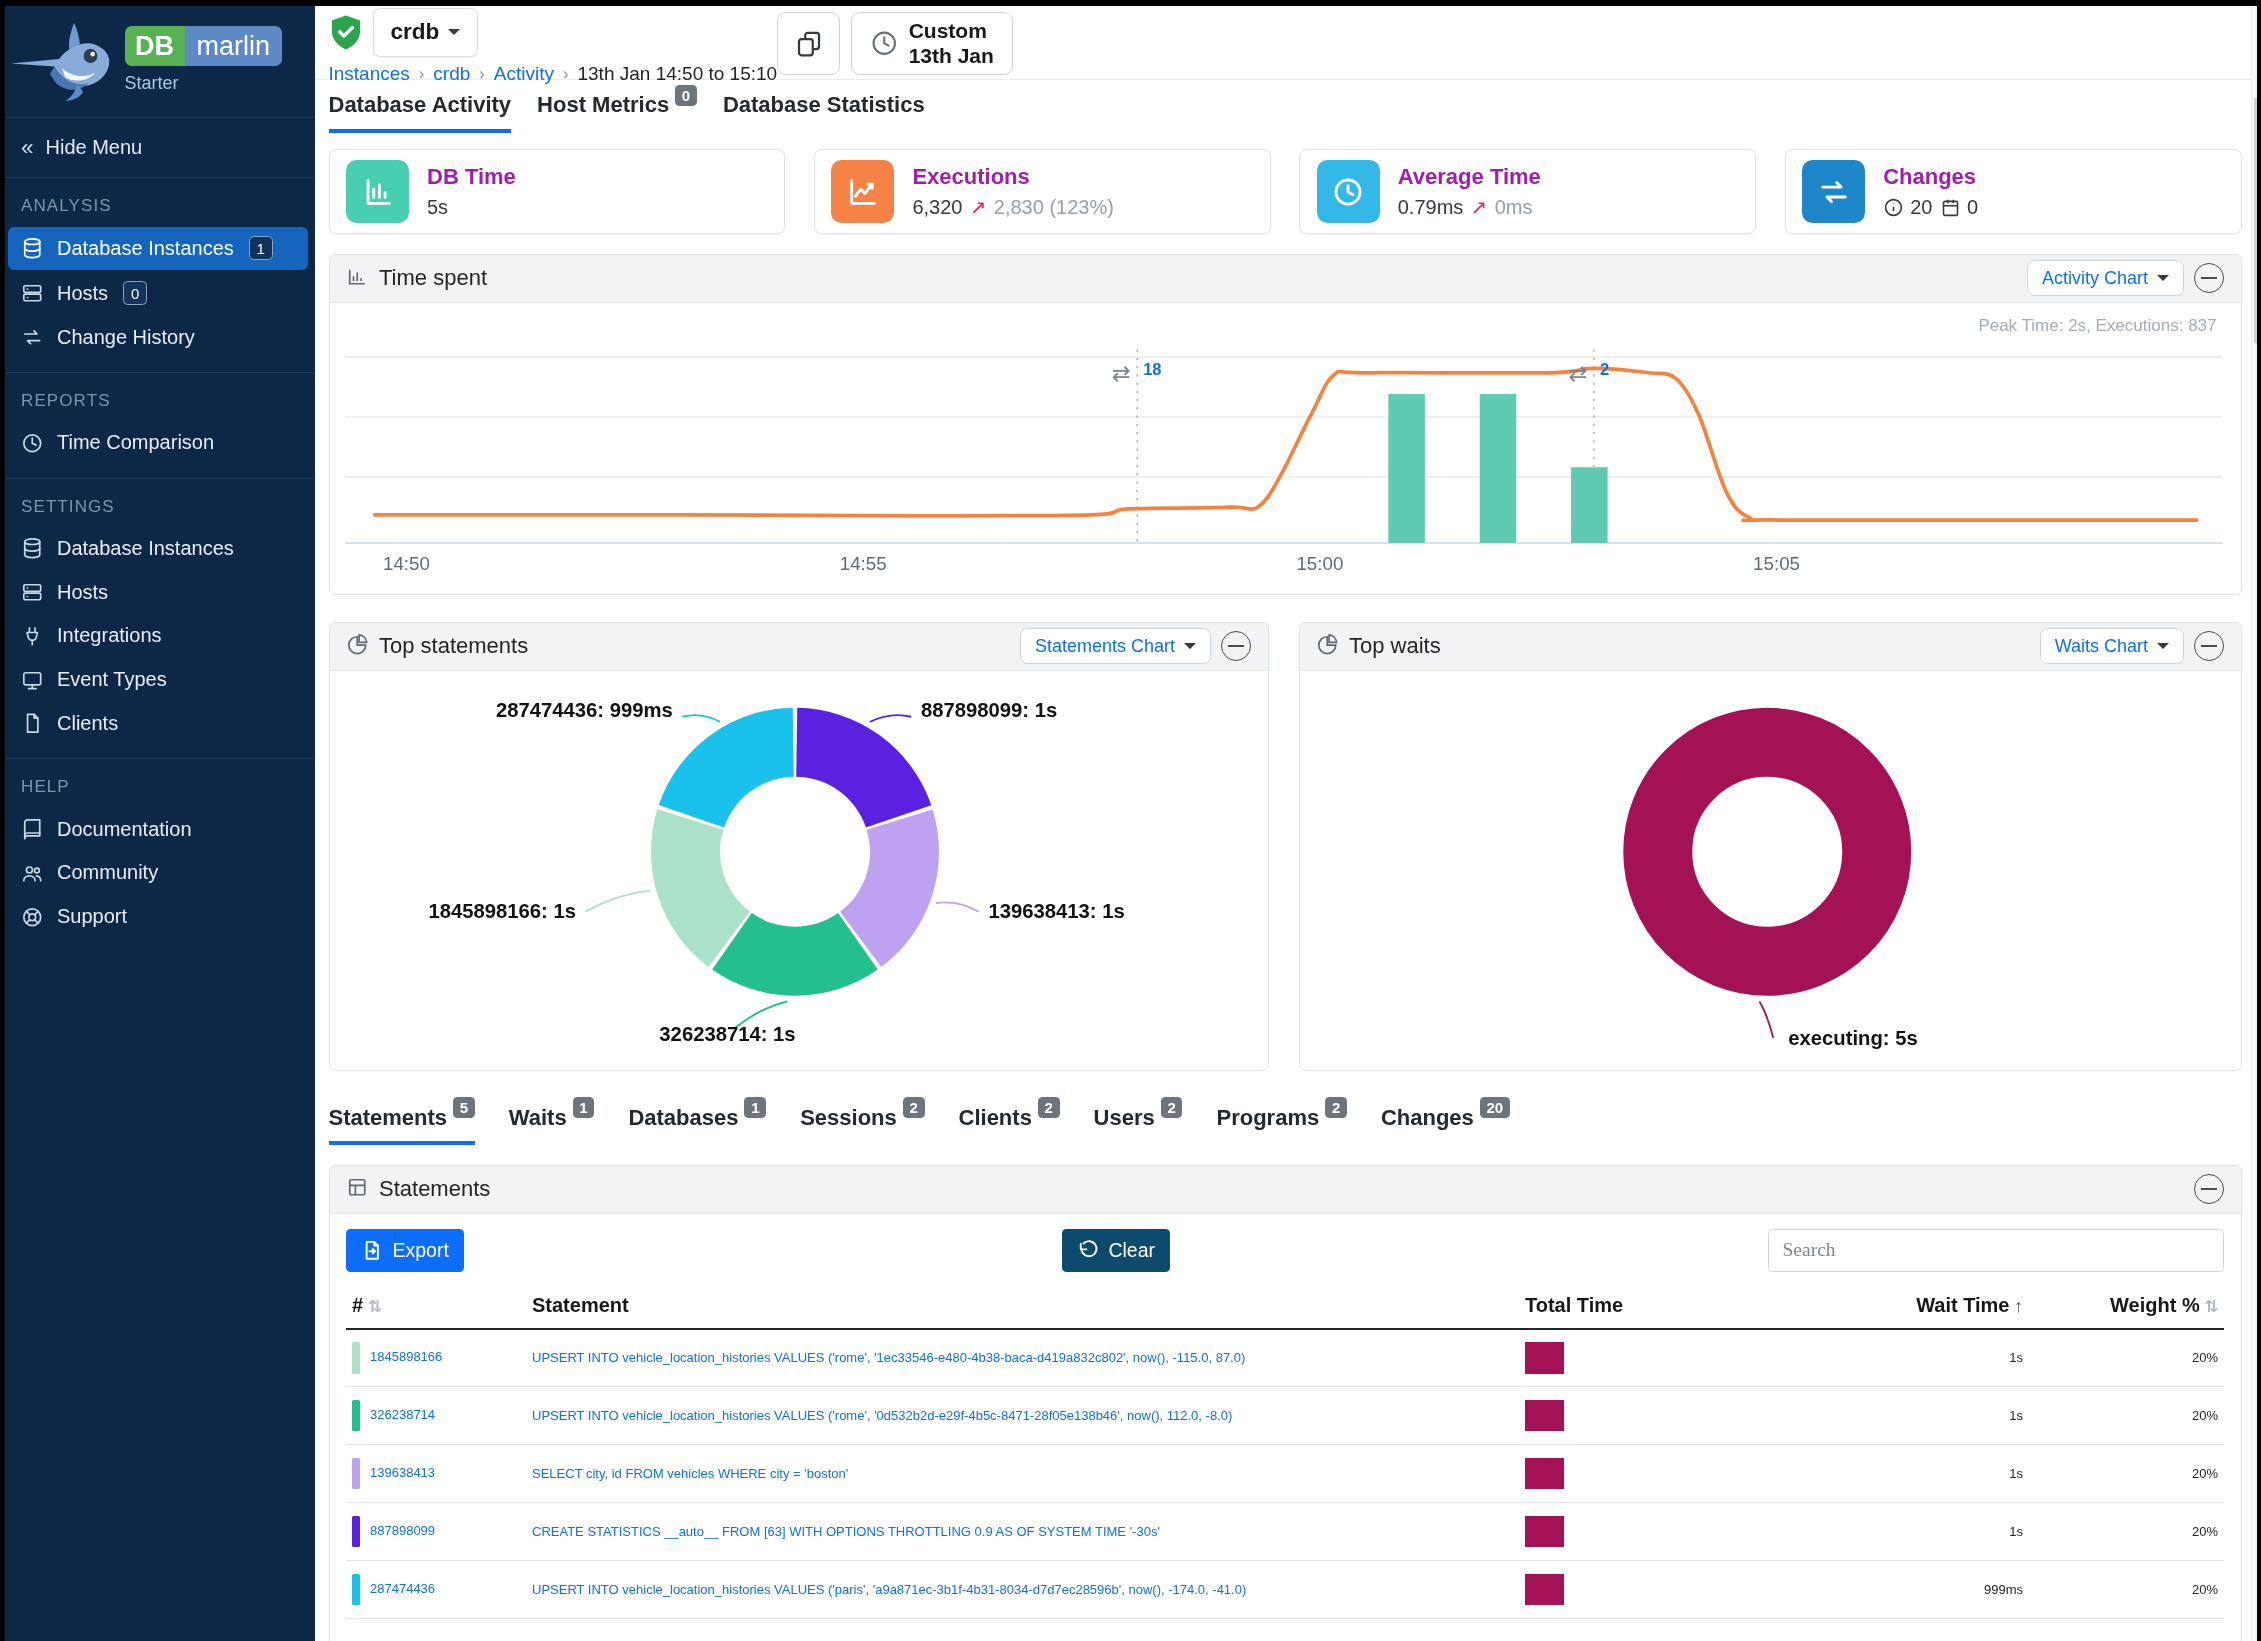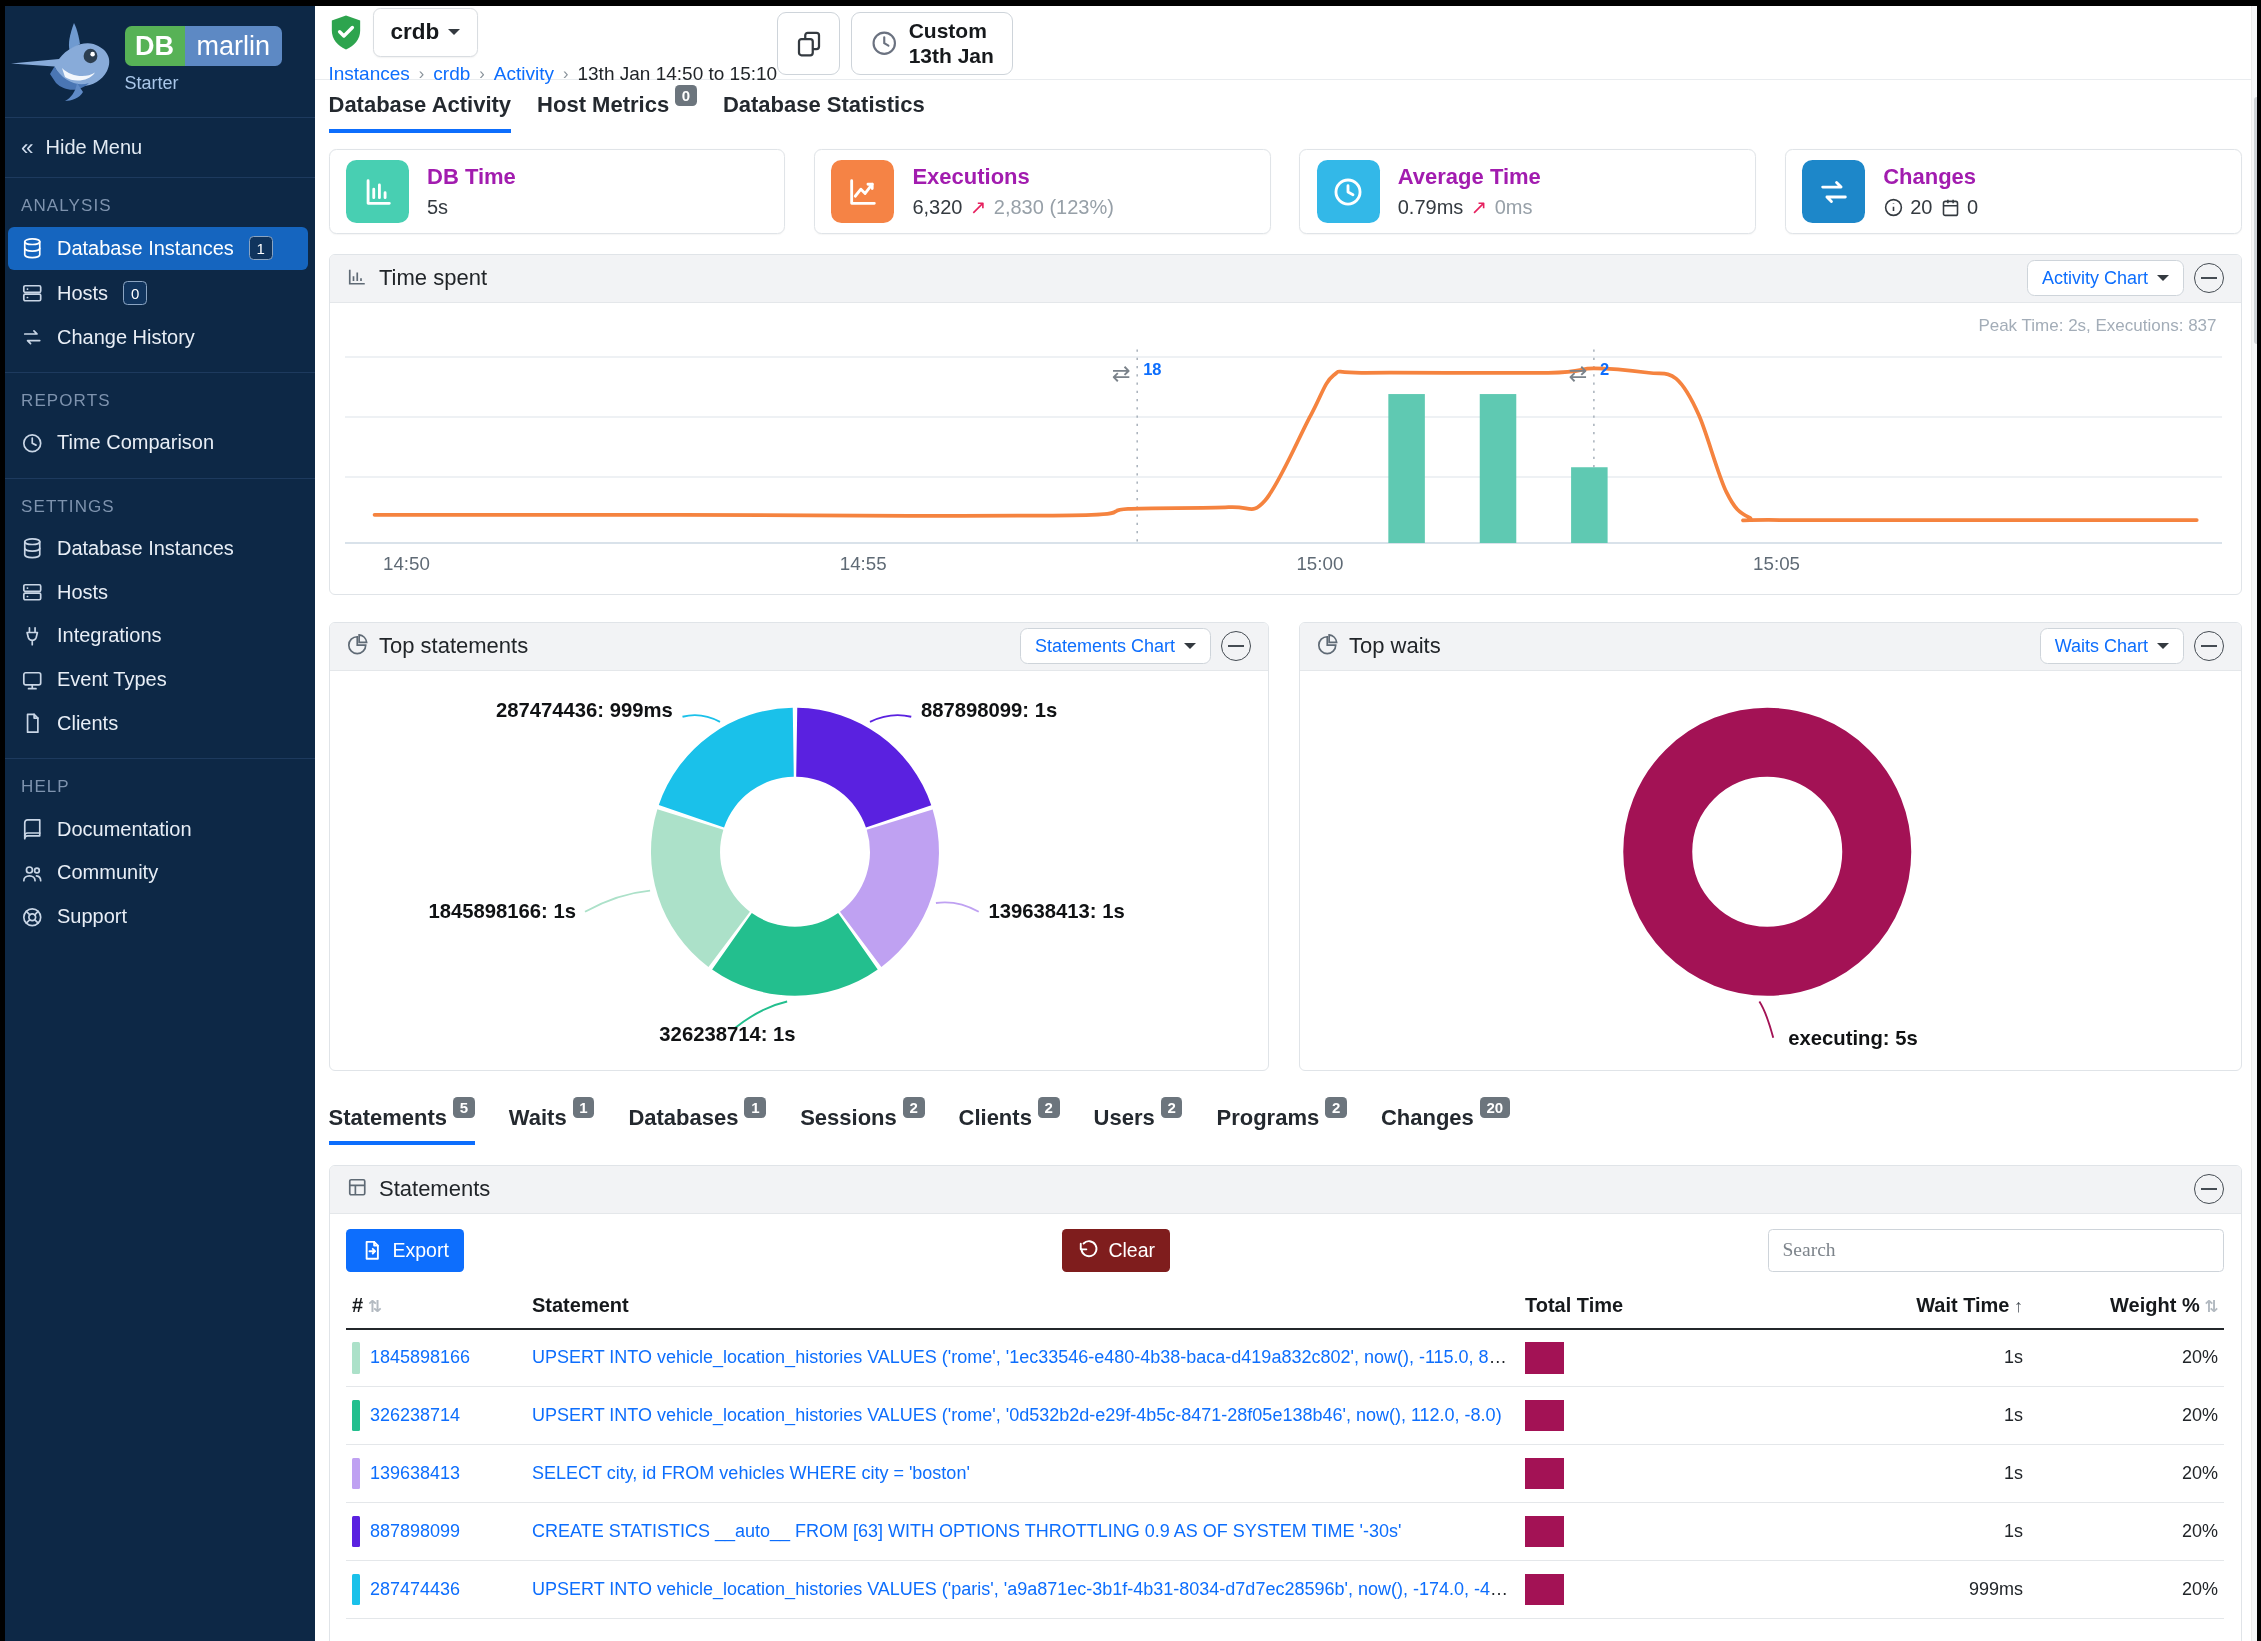--- a/index.html
+++ b/index.html
@@ -84,30 +84,30 @@
   .p-waits{flex:1}
   .donut-body{position:relative;height:399px}
 
   .detail-tabs{display:flex;gap:34px;margin:34px 19.5px 0 13.5px}
 
   .stm-panel{height:495px}
   .toolbar{display:flex;justify-content:space-between;gap:10.5px;padding:15px 16.5px 9px}
   .btn{border:none;border-radius:4.5px;font-size:19.5px;display:flex;align-items:center;gap:9px;padding:0 15px;height:43px;cursor:pointer;color:#fff}
   .btn svg{stroke:#fff;fill:none;stroke-width:2;stroke-linecap:round;stroke-linejoin:round}
   .btn-export{background:#0d6efd}
-  .btn-clear{background:#7f1d1d}
+  .btn-clear{background:#0c4a6e}
   .search-input{width:456px;height:43px;border:0.7px solid #ced4da;border-radius:4.5px;font-size:19.5px;padding:0 13.5px;color:#212529;font-family:Liberation Serif, serif}
   .search-input::placeholder{color:#7d848b}
 
   table.stm{width:calc(100% - 33px);margin:3px 16.5px 0;border-collapse:collapse;table-layout:fixed}
   table.stm th{font-size:20px;font-weight:bold;color:#16191c;text-align:left;padding:10.5px 6px;border-bottom:2.2px solid #23272b;white-space:nowrap}
   table.stm th.num,table.stm td.num{text-align:right}
   .sort-g{color:#b3bac1;font-size:16.5px;margin-left:4.5px}
   .sort-up{color:#495057;font-size:18px;margin-left:4.5px}
-  table.stm td{border-bottom:0.7px solid #e4e7ea;padding:7.5px 6px;font-size:18px;height:58px;white-space:nowrap;overflow:hidden;text-overflow:ellipsis}
+  table.stm td{border-bottom:0.7px solid #e4e7ea;padding:7.5px 6px;font-size:13px;height:58px;white-space:nowrap;overflow:hidden;text-overflow:ellipsis}
   .c0{width:180px}.c2{width:270px}.c3{width:240px}.c4{width:195px}
   .idbar{display:inline-block;width:7.5px;height:31.5px;border-radius:1.5px;margin-right:10.5px;vertical-align:middle}
   a.tbl-link{color:#0d6efd;text-decoration:none;cursor:pointer}
   .ttbar{display:inline-block;width:39px;height:31.5px;background:#a31255;vertical-align:middle}
 
   .vscroll{position:absolute;right:0;top:0;width:9.7px;height:100%;background:#f6f7f8;border-left:0.7px solid #ececec;z-index:40}
   .vthumb{position:absolute;top:97px;left:1.5px;width:6.7px;height:247px;background:#ced2d6;border-radius:3px}
 
   svg text{font-family:"Liberation Sans","DejaVu Sans",sans-serif}
 </style>

